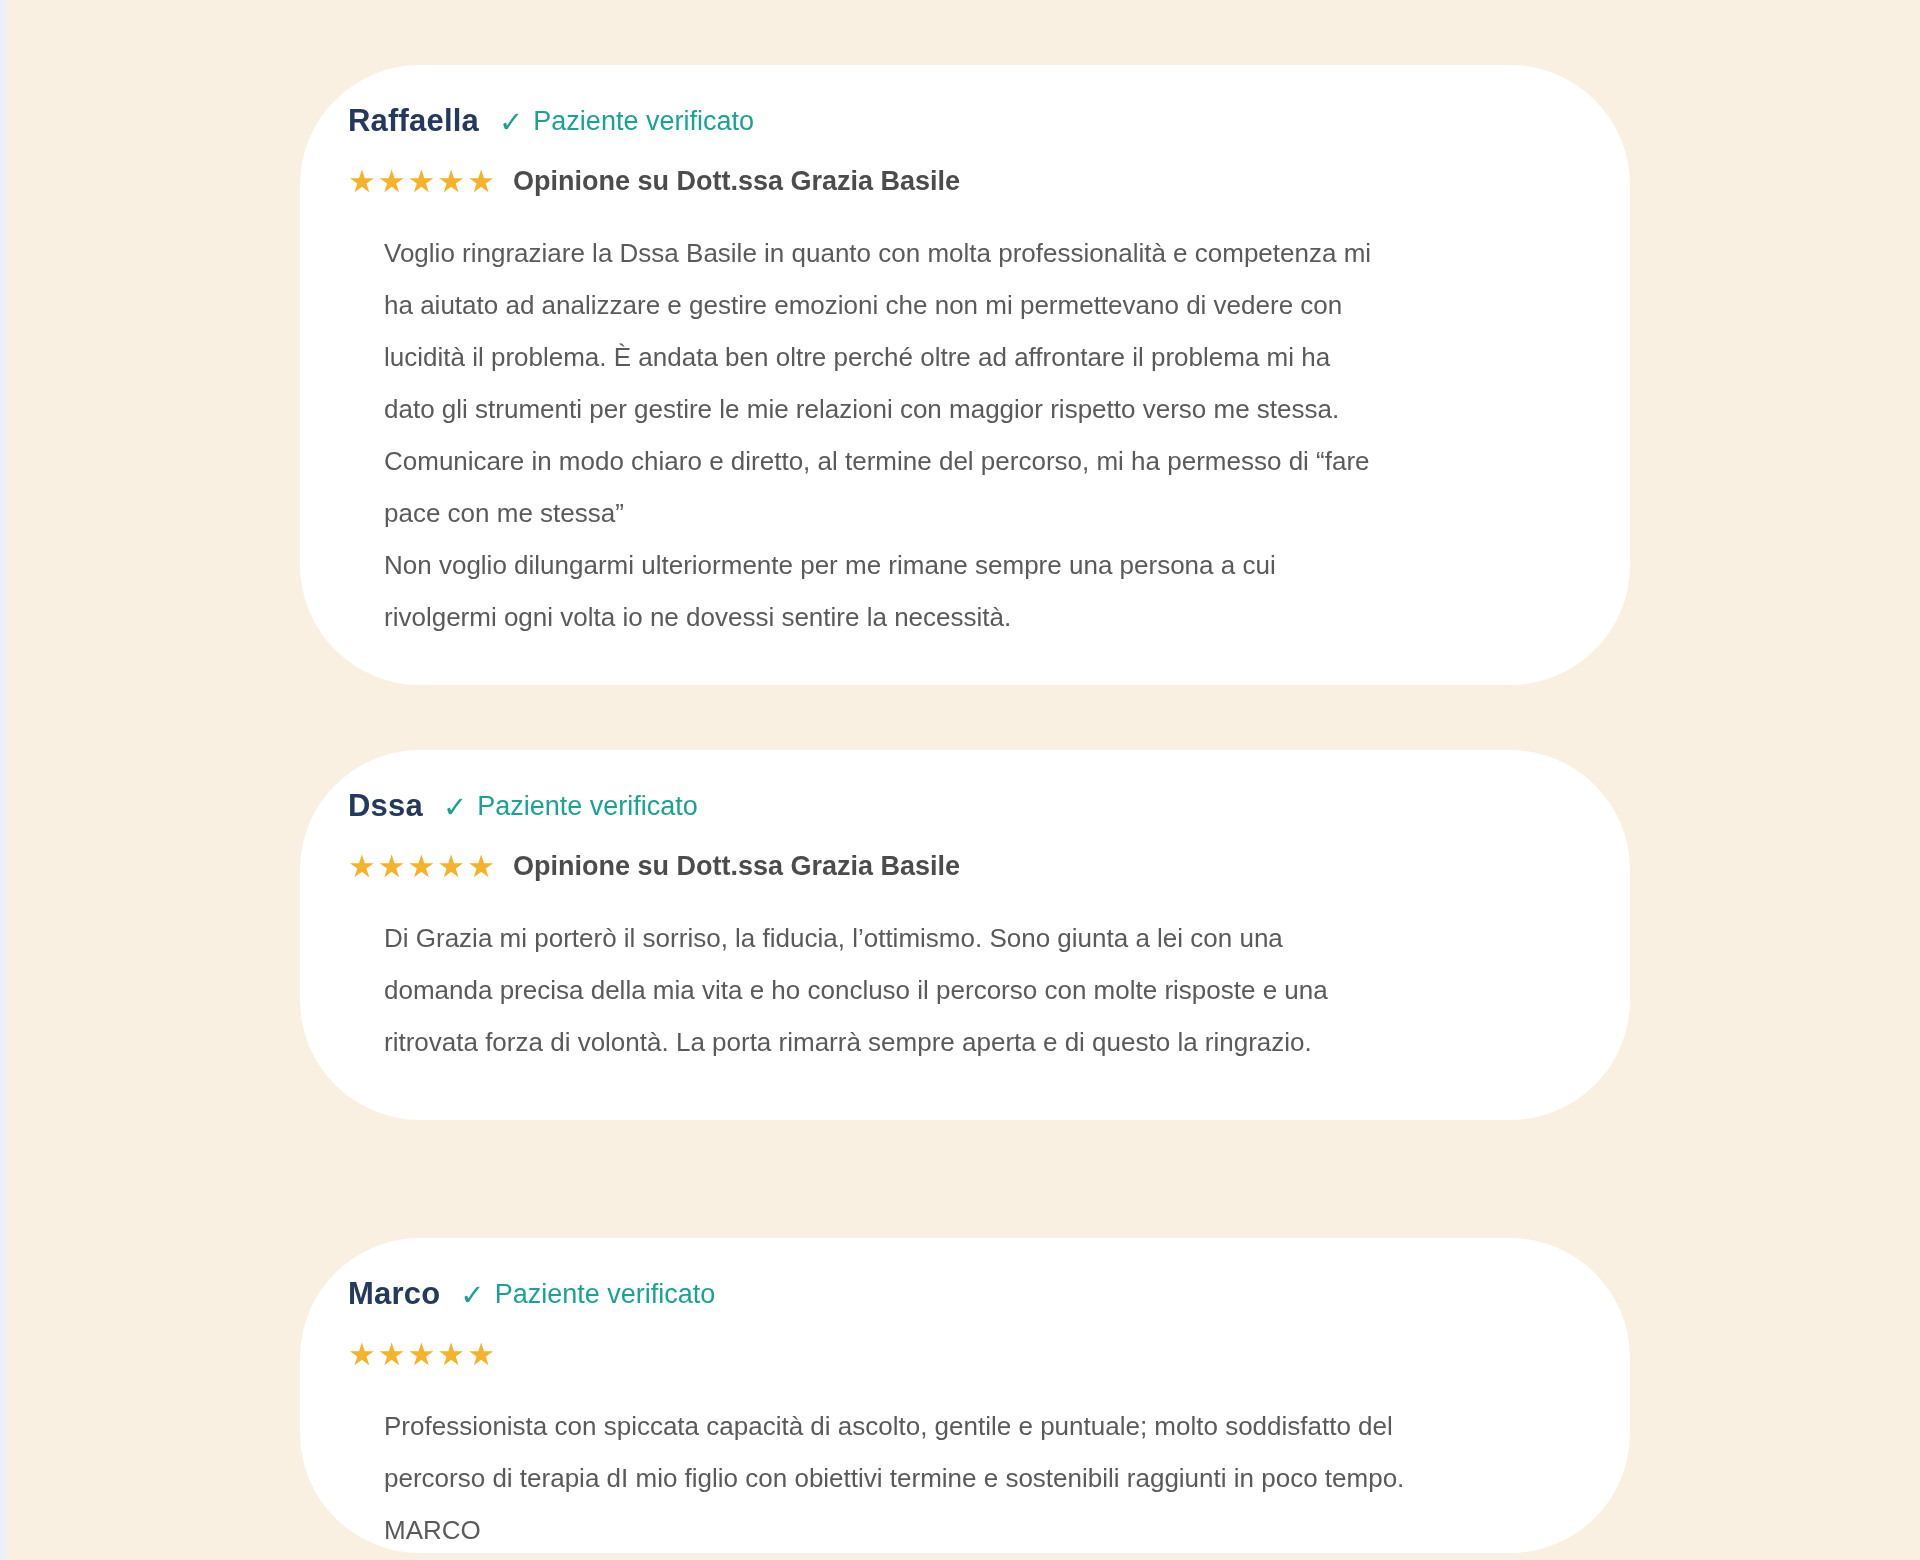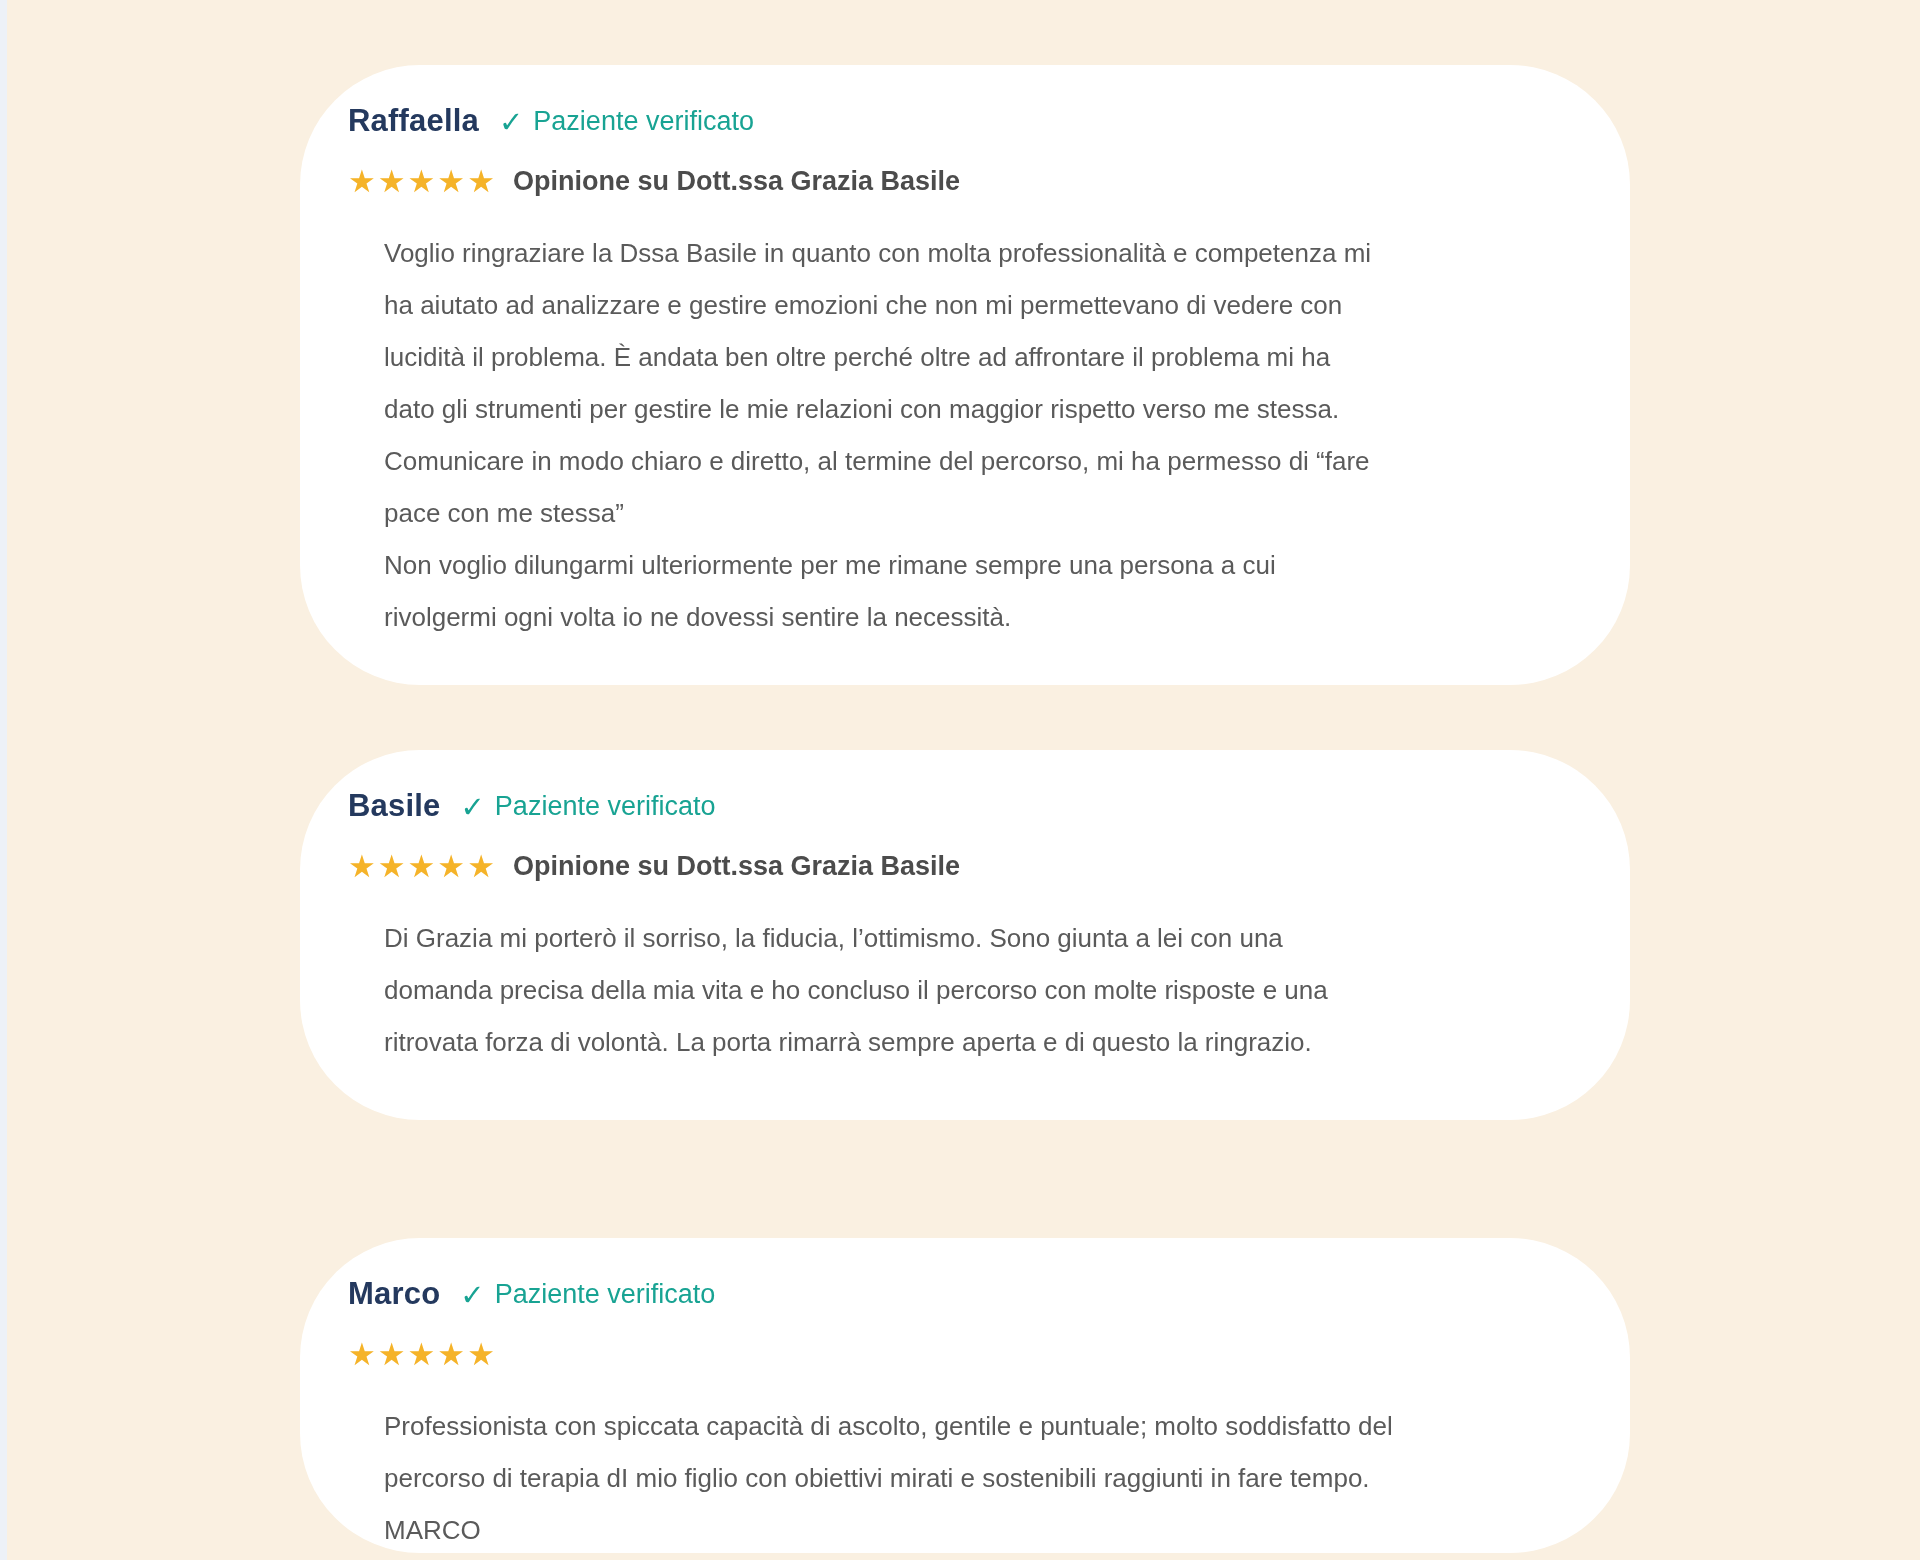--- a/index.html
+++ b/index.html
@@ -111,21 +111,21 @@
 lucidità il problema. È andata ben oltre perché oltre ad affrontare il problema mi ha
 dato gli strumenti per gestire le mie relazioni con maggior rispetto verso me stessa.
 Comunicare in modo chiaro e diretto, al termine del percorso, mi ha permesso di “fare
 pace con me stessa”
 Non voglio dilungarmi ulteriormente per me rimane sempre una persona a cui
 rivolgermi ogni volta io ne dovessi sentire la necessità.</div>
   </section>
 
   <section class="review-card card-2">
     <div class="review-header">
-      <span class="reviewer-name">Basile</span>
+      <span class="reviewer-name">Dssa</span>
       <span class="verified-badge">
         <span class="check-icon">✓</span>
         <span>Paziente verificato</span>
       </span>
     </div>
     <div class="review-rating">
       <span class="star-rating">★★★★★</span>
       <span class="review-title">Opinione su Dott.ssa Grazia Basile</span>
     </div>
     <div class="review-body">Di Grazia mi porterò il sorriso, la fiducia, l’ottimismo. Sono giunta a lei con una
@@ -139,16 +139,16 @@
       <span class="verified-badge">
         <span class="check-icon">✓</span>
         <span>Paziente verificato</span>
       </span>
     </div>
     <div class="review-rating">
       <span class="star-rating">★★★★★</span>
       <span class="review-title"></span>
     </div>
     <div class="review-body">Professionista con spiccata capacità di ascolto, gentile e puntuale; molto soddisfatto del
-percorso di terapia dI mio figlio con obiettivi mirati e sostenibili raggiunti in fare tempo.
+percorso di terapia dI mio figlio con obiettivi termine e sostenibili raggiunti in poco tempo.
 MARCO</div>
   </section>
 </div>
 
 </body></html>

